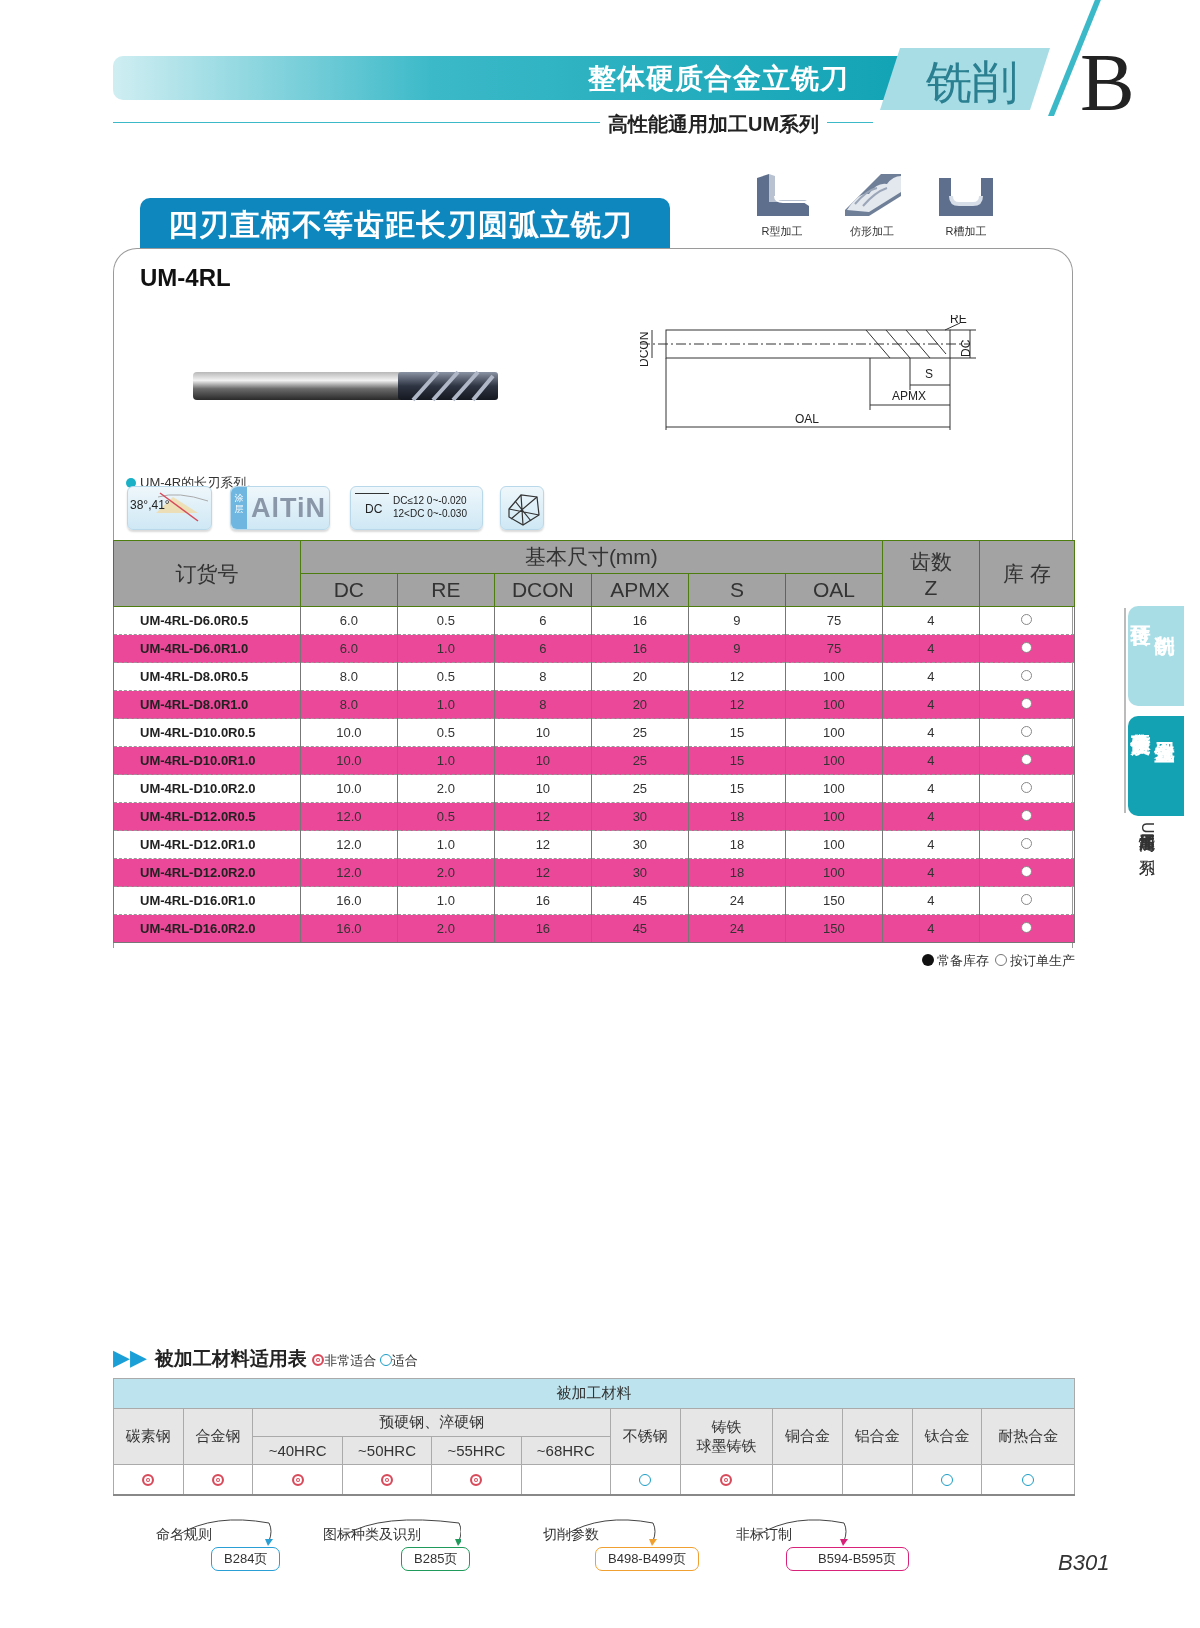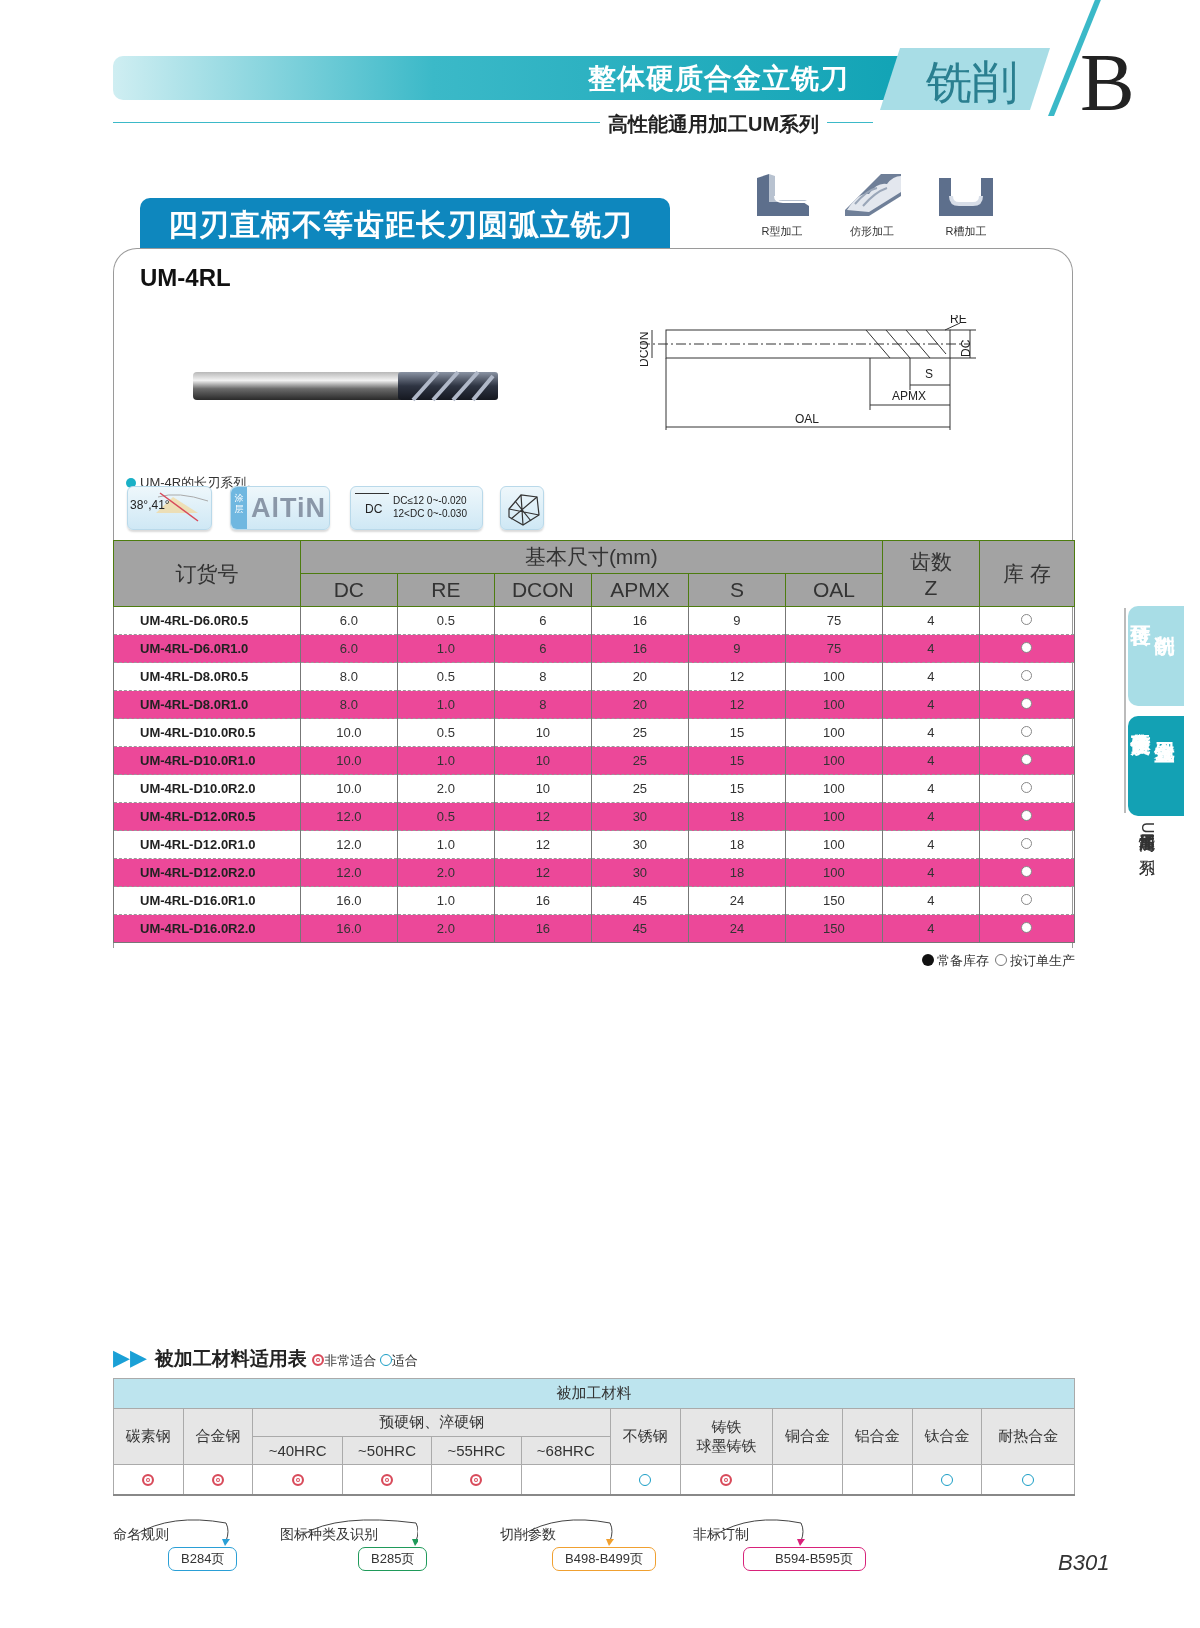--- a/index.html
+++ b/index.html
@@ -70,21 +70,21 @@
   .mat-legend { font-size: 13px; font-weight: normal; color: #333; }
   .ring-red { display: inline-block; width: 12px; height: 12px; border-radius: 50%; border: 2px solid #d84a5a; box-shadow: inset 0 0 0 2px #fff, inset 0 0 0 3px #d84a5a; vertical-align: -1px; }
   .ring-blue { display: inline-block; width: 12px; height: 12px; border-radius: 50%; border: 1.5px solid #1a9ec6; vertical-align: -1px; }
   .mat-table { position: absolute; left: 113px; top: 1378px; width: 962px; border-collapse: collapse; font-size: 15px; color: #333; }
   .mat-table th { font-weight: normal; border: 1px solid #aaa; background: #e6e6e6; height: 28px; }
   .mat-table th.top { background: #bde4ee; height: 30px; }
   .mat-table td { border: 1px solid #aaa; text-align: center; height: 30px; }
   .mat-table tr:last-child td { border-bottom: 2px solid #888; }
 
   
-  .ref { position: absolute; top: 1525px; }
+  .ref { position: absolute; top: 1525px; margin-left: 43px; }
   .ref .lbl { font-size: 14px; color: #333; }
   .ref .pill { position: absolute; top: 22px; font-size: 13px; padding: 2px 12px; border-radius: 7px; border: 1px solid; background: #fff; white-space: nowrap; color: #333; }
   .ref svg { position: absolute; top: -8px; }
   .page-no { position: absolute; left: 1058px; top: 1550px; font-size: 22px; font-style: italic; color: #333; }
 </style>
 </head>
 <body>
 
 <div class="hdr-bar"></div>
 <div class="hdr-title">整体硬质合金立铣刀</div>

